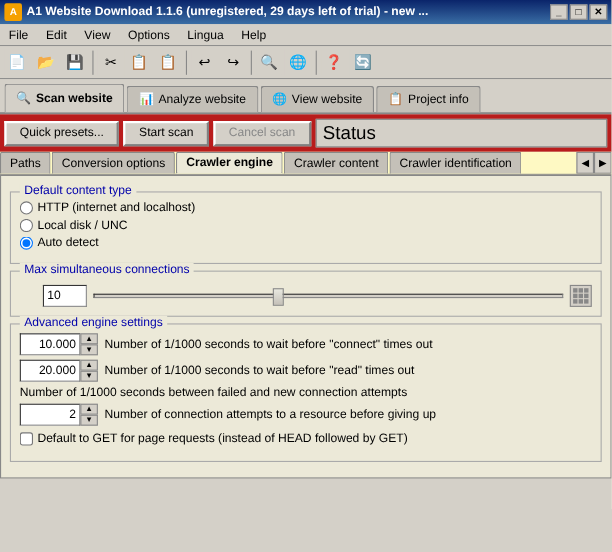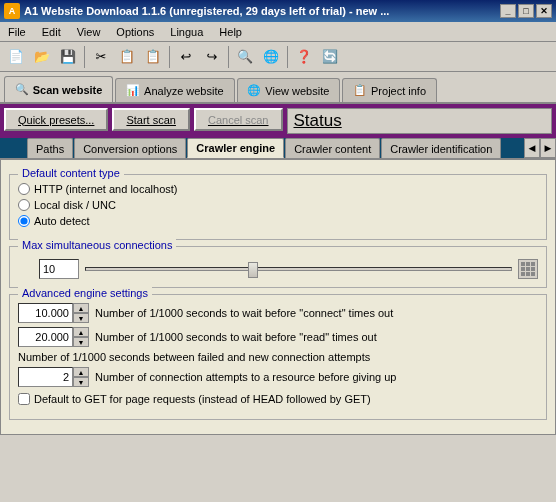--- a/index.html
+++ b/index.html
@@ -124,23 +124,22 @@
     .main-tab.active {
       background: #d4d0c8;
       font-weight: bold;
       height: 26px;
     }
     
     .btn-row {
       display: flex;
       gap: 4px;
       padding: 4px;
-      background: #701a75;
-      align-items: flex-start;
-      text-decoration: underline;
+      background: #b91c1c;
+      align-items: center;
     }
     .win-btn {
       height: 23px;
       padding: 0 12px;
       background: #d4d0c8;
       border: 2px solid;
       border-color: #ffffff #808080 #808080 #ffffff;
       cursor: pointer;
       font-size: 11px;
       font-family: Tahoma, Arial, sans-serif;
@@ -157,24 +156,23 @@
       padding: 12px 6px;
       display: flex;
       align-items: center;
       font-size: 17px;
     }
     
     .sub-tabs {
       display: flex;
       align-items: flex-end;
       border-bottom: 1px solid #888;
-      background: #0c4a6e;
+      background: #fef9c3;
       flex-wrap: nowrap;
       overflow: hidden;
-      padding-left: 27px;
     }
     .sub-tab {
       height: 20px;
       padding: 0 8px;
       display: flex;
       align-items: center;
       background: #c4c0b8;
       border: 1px solid #888;
       border-bottom: none;
       cursor: pointer;

